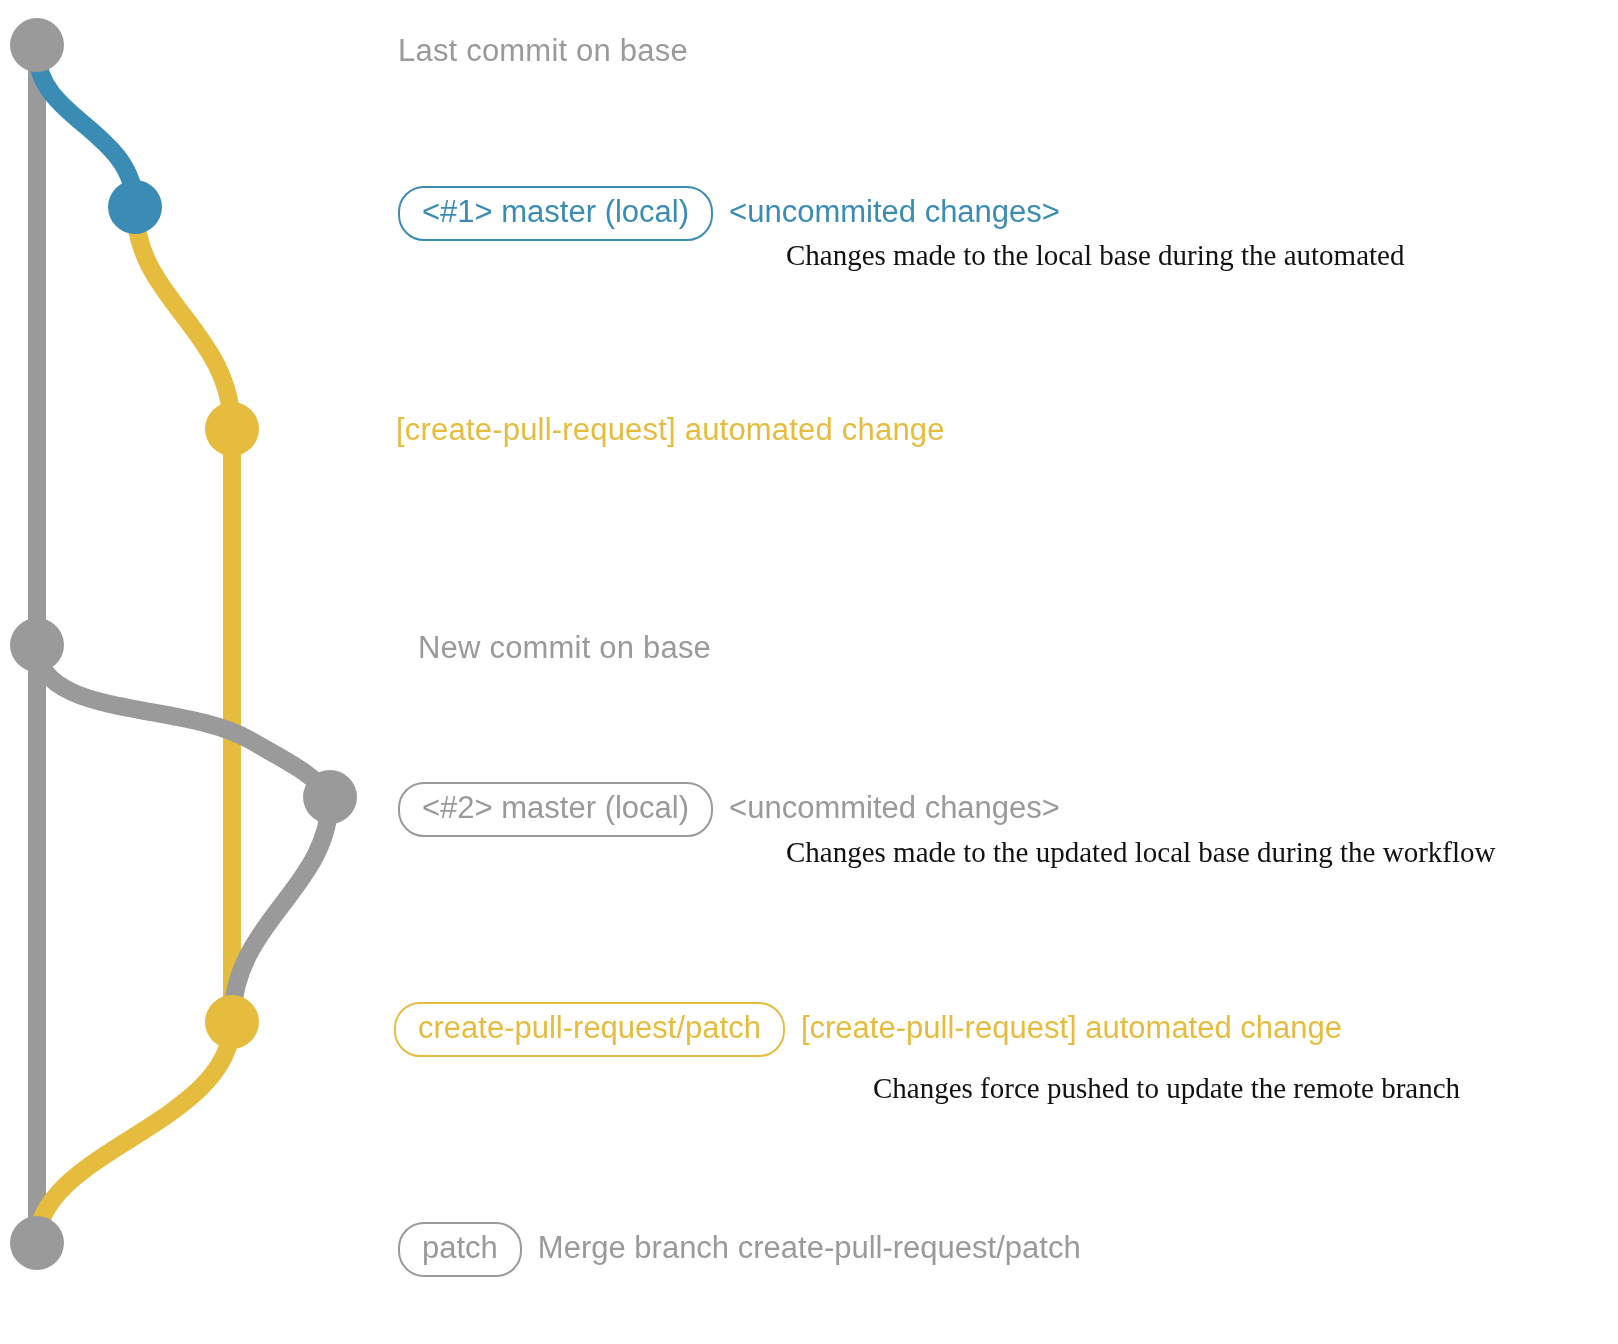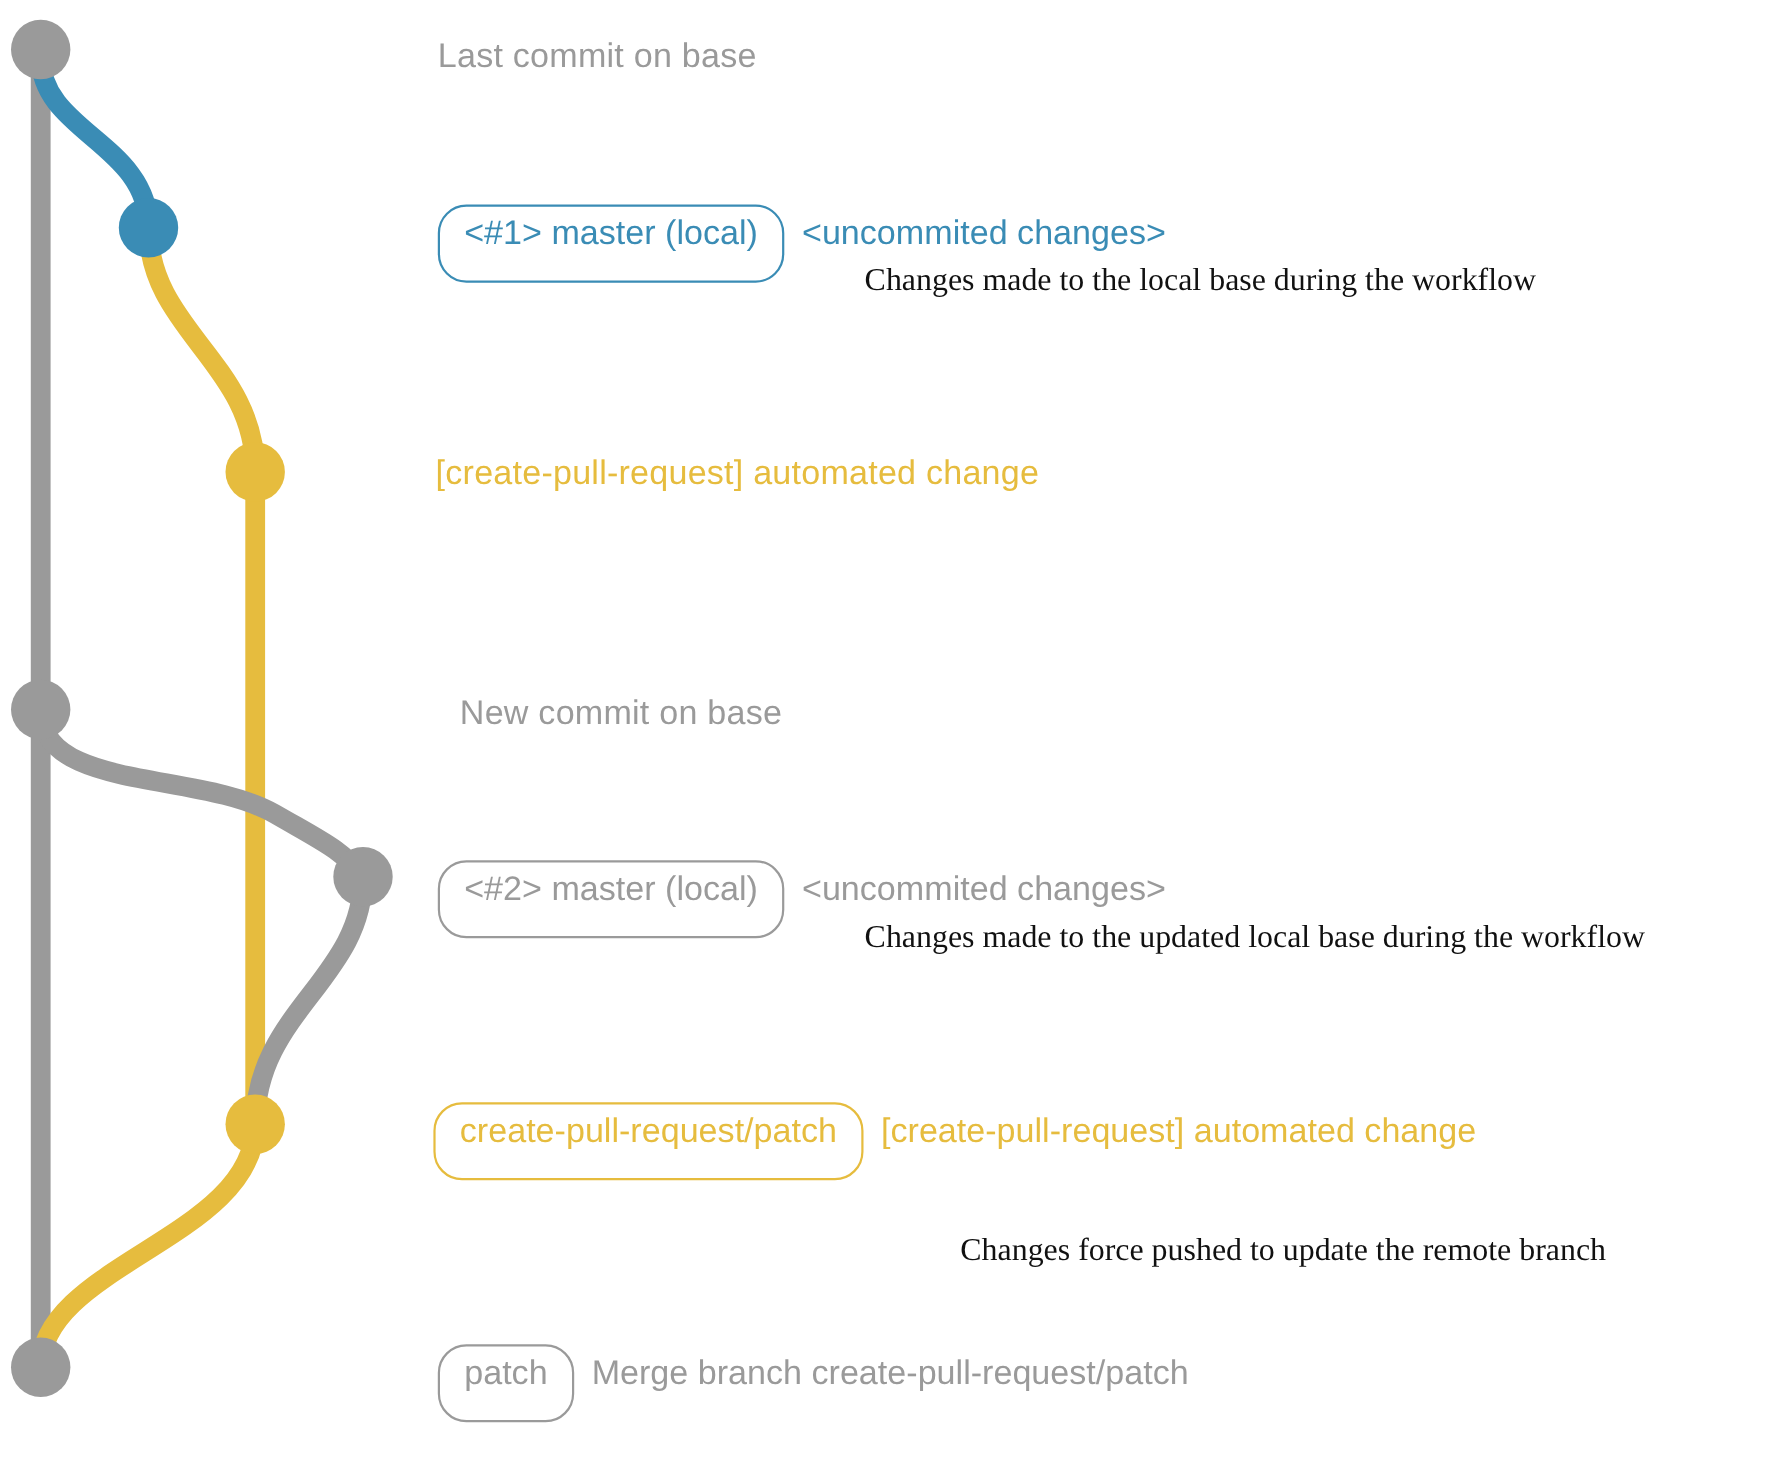--- a/index.html
+++ b/index.html
@@ -48,21 +48,21 @@
   }
   .caption.grey  { color: #9a9a9a; }
   .caption.yellow { color: #e6bc3e; }
 
   
   .pill {
     display: inline-block;
     box-sizing: border-box;
     border: 2px solid #9a9a9a;
     border-radius: 26px;
-    padding: 7px 22px 26px 22px;
+    padding: 7px 22px 10px 22px;
     font-family: "Liberation Sans", sans-serif;
     font-size: 31px;
     line-height: 34px;
     color: #9a9a9a;
     white-space: nowrap;
     background: transparent;
   }
   .pill.blue { border-color: #3a8cb5; color: #3a8cb5; }
   .pill.yellow { border-color: #e6bc3e; color: #e6bc3e; }
   .pill.grey { border-color: #9a9a9a; color: #9a9a9a; text-align: right; }
@@ -120,40 +120,40 @@
 <div class="label-layer">
 
   <div class="row" style="left:398px; top:33px;">
     <span class="caption grey">Last commit on base</span>
   </div>
 
   <div class="row" style="left:398px; top:186px;">
     <span class="pill blue">&lt;#1&gt; master (local)</span>
     <span class="pill-note blue">&lt;uncommited changes&gt;</span>
   </div>
-  <div class="desc" style="left:786px; top:239px;">Changes made to the local base during the workflow</div>
+  <div class="desc" style="left:786px; top:239px;">Changes made to the local base during the automated</div>
 
   <div class="row" style="left:396px; top:412px;">
     <span class="caption yellow">[create-pull-request] automated change</span>
   </div>
 
   <div class="row" style="left:398px; top:630px;margin-left:20px;">
     <span class="caption grey">New commit on base</span>
   </div>
 
   <div class="row" style="left:398px; top:782px;">
     <span class="pill grey">&lt;#2&gt; master (local)</span>
     <span class="pill-note grey">&lt;uncommited changes&gt;</span>
   </div>
   <div class="desc" style="left:786px; top:836px;">Changes made to the updated local base during the workflow</div>
 
   <div class="row" style="left:394px; top:1002px;">
     <span class="pill yellow">create-pull-request/patch</span>
     <span class="pill-note yellow">[create-pull-request] automated change</span>
   </div>
-  <div class="desc" style="left:873px; top:1120px;">Changes force pushed to update the remote branch</div>
+  <div class="desc" style="left:873px; top:1072px;">Changes force pushed to update the remote branch</div>
 
   <div class="row" style="left:398px; top:1222px;">
     <span class="pill grey">patch</span>
     <span class="pill-note grey">Merge branch create-pull-request/patch</span>
   </div>
 
 </div>
 
 </body></html>

